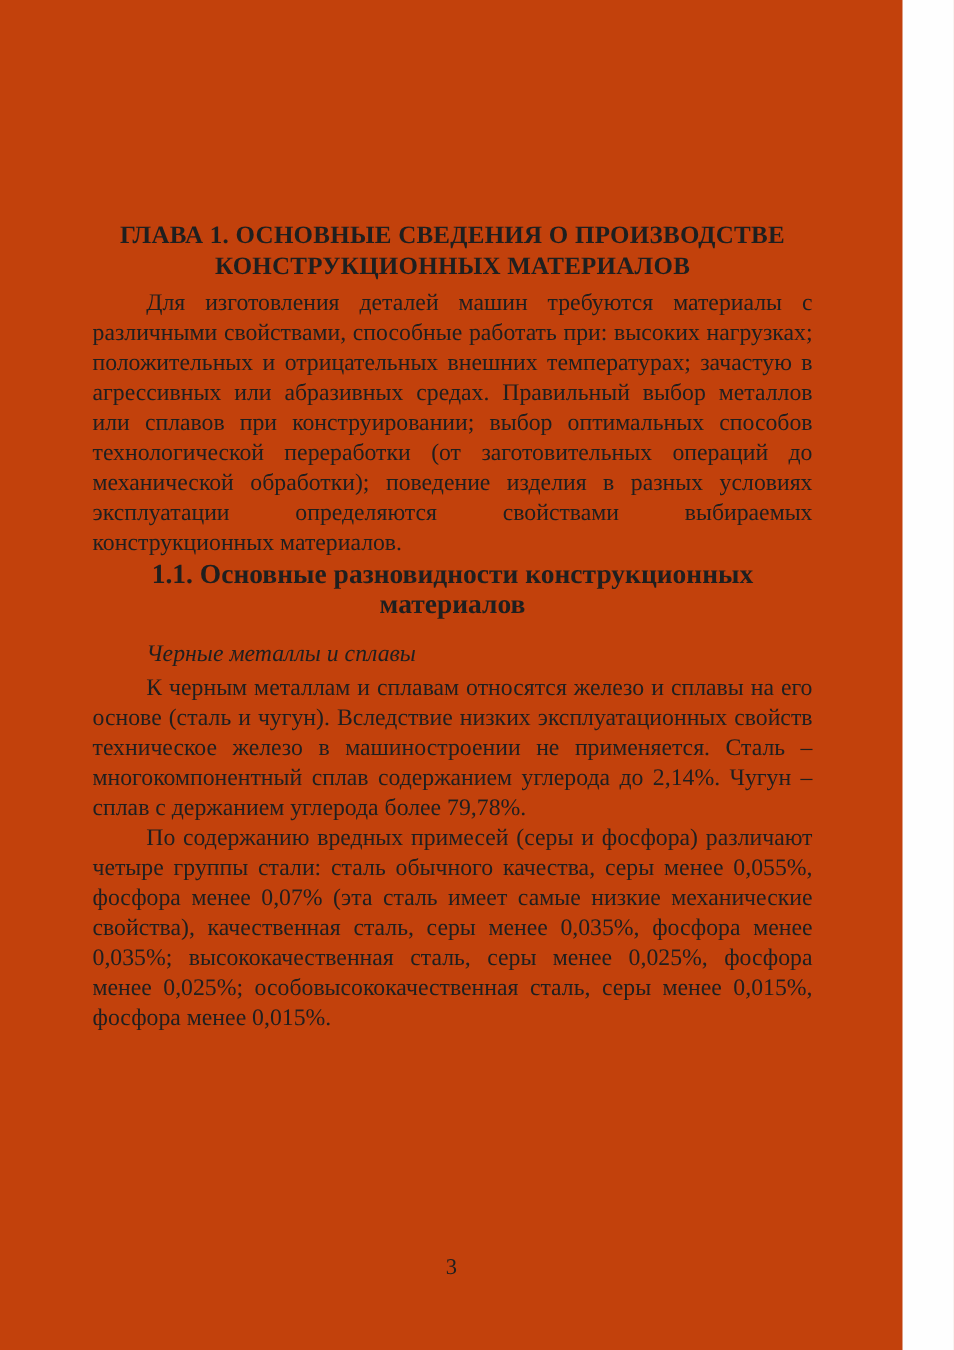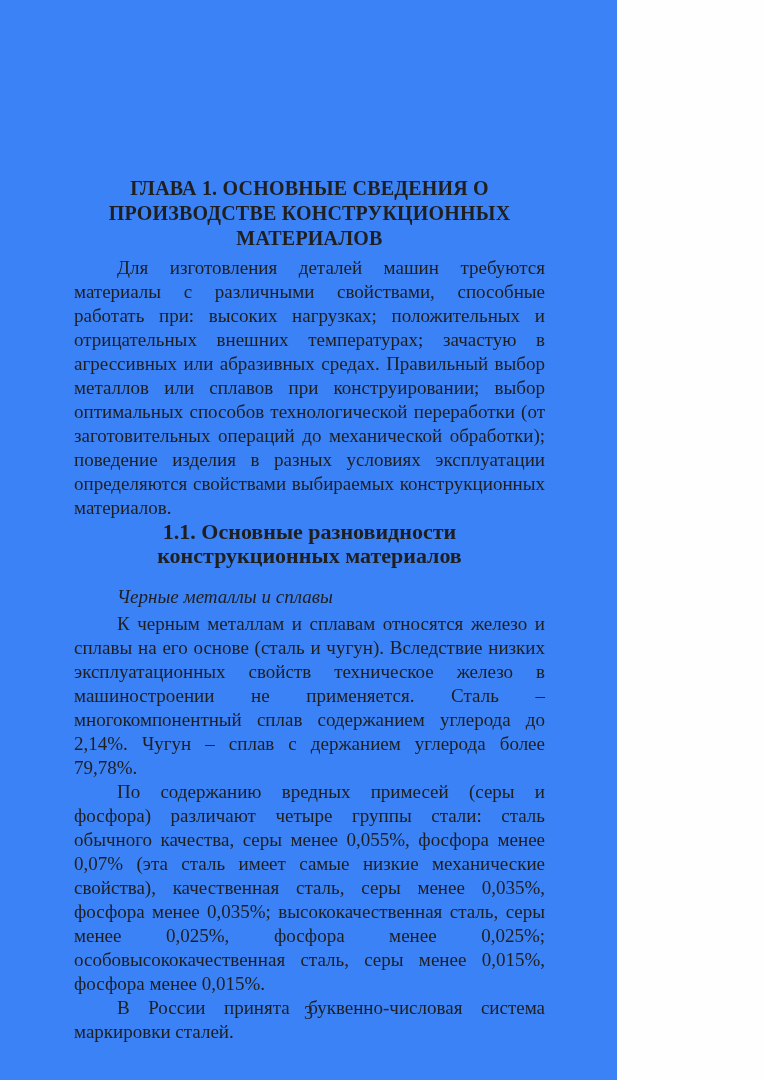--- a/index.html
+++ b/index.html
@@ -2,24 +2,24 @@
 <html lang="ru"><head>
 <meta charset="utf-8">
 <style>
   html, body {
     margin: 0;
     padding: 0;
     background: #fefefe;
   }
   .page {
     position: relative;
-    width: 617px;
+    width: 722px;
     height: 1080px;
     box-sizing: border-box;
-    background: #3b82f6;
+    background: #c2410c;
     padding: 176px 72px 0 74px;
     overflow: hidden;
     font-family: "Liberation Serif", "DejaVu Serif", serif;
     color: #1f1f1f;
   }
   .chapter-title {
     font-size: 20px;
     line-height: 25px;
     font-weight: bold;
     text-align: center;
@@ -80,17 +80,16 @@
 
 
   <h4 class="run-in-heading gap-before-lg">Черные металлы и сплавы</h4>
 
   <p class="body-para">К черным металлам и сплавам относятся железо и сплавы на его основе (сталь и чугун). Вследствие низких эксплуатационных свойств техническое железо в машиностроении не применяется. Сталь – многокомпонентный сплав содержанием углерода до 2,14%. Чугун – сплав с держанием углерода более 79,78%.</p>
 
 
   <p class="body-para">По содержанию вредных примесей (серы и фосфора) различают четыре группы стали: сталь обычного качества, серы менее 0,055%, фосфора менее 0,07% (эта сталь имеет самые низкие механические свойства), качественная сталь, серы менее 0,035%, фосфора менее 0,035%; высококачественная сталь, серы менее 0,025%, фосфора менее 0,025%; особовысококачественная сталь, серы менее 0,015%, фосфора менее 0,015%.</p>
 
 
-  <p class="body-para">В России принята буквенно-числовая система маркировки сталей.</p>
 
   <div class="page-number">3</div>
 
 </div>
 
 </body></html>

